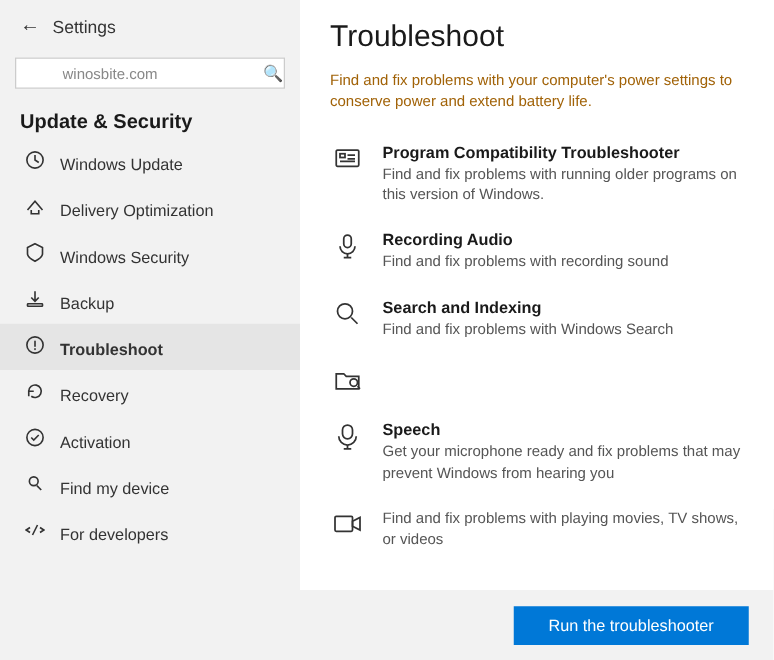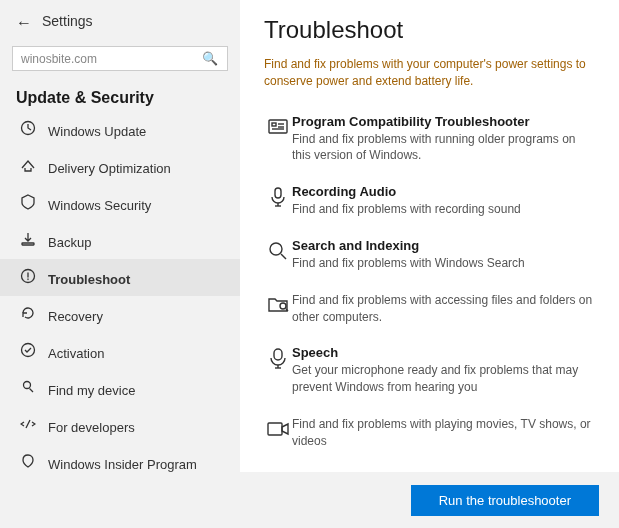--- a/index.html
+++ b/index.html
@@ -55,20 +55,21 @@
     }
 
     .search-box input {
       border: none;
       outline: none;
       font-size: 12px;
       color: #888;
       flex: 1;
       background: transparent;
       font-family: 'Segoe UI', sans-serif;
+      margin-left: 29px;
     }
 
     .search-icon-inline {
       font-size: 13px;
       color: #555;
     }
 
     .section-label {
       padding: 8px 16px 4px 16px;
       font-size: 16px;
@@ -125,21 +126,21 @@
     .intro-text {
       font-size: 12px;
       color: #a16207;
       margin-bottom: 14px;
       line-height: 1.4;
     }
 
     .troubleshoot-item {
       display: flex;
       align-items: flex-start;
-      gap: 0;
+      gap: 14px;
       padding: 10px 0;
       border-bottom: none;
     }
 
     .item-icon {
       width: 28px;
       min-width: 28px;
       display: flex;
       align-items: center;
       justify-content: center;
@@ -281,28 +282,20 @@
 
   <div class="nav-item">
     <span class="nav-icon">
       <svg viewBox="0 0 16 16" width="16" height="16" fill="none" stroke="currentColor" stroke-width="1.3">
         <path d="M4 6 L1 8 L4 10 M12 6 L15 8 L12 10 M10 4 L6 12"></path>
       </svg>
     </span>
     <span>For developers</span>
   </div>
 
-  <div class="nav-item">
-    <span class="nav-icon">
-      <svg viewBox="0 0 16 16" width="16" height="16" fill="none" stroke="currentColor" stroke-width="1.3">
-        <path d="M8 2 C5 2 3 4 3 7 C3 10 5 12 8 14 C11 12 13 10 13 7 C13 4 11 2 8 2Z"></path>
-      </svg>
-    </span>
-    <span>Windows Insider Program</span>
-  </div>
 </div>
 
 <div class="main">
   <div class="main-content">
     <h1 class="page-title">Troubleshoot</h1>
     <p class="intro-text">Find and fix problems with your computer's power settings to conserve power and extend battery life.</p>
 
     <div class="troubleshoot-item">
       <div class="item-icon">
         <svg viewBox="0 0 22 22" fill="none" stroke="#333" stroke-width="1.4">
@@ -349,21 +342,20 @@
 
     <div class="troubleshoot-item">
       <div class="item-icon">
         <svg viewBox="0 0 22 22" fill="none" stroke="#333" stroke-width="1.4">
           <path d="M2 7 L2 17 L20 17 L20 7 L10 7 L8 5 L2 5 Z"></path>
           <circle cx="16" cy="12" r="3"></circle>
           <line x1="19" y1="15" x2="21" y2="17"></line>
         </svg>
       </div>
       <div class="item-text">
-        <div class="item-desc">Find and fix problems with accessing files and folders on other computers.</div>
       </div>
     </div>
 
     <div class="troubleshoot-item">
       <div class="item-icon">
         <svg viewBox="0 0 22 22" fill="none" stroke="#333" stroke-width="1.4">
           <rect x="7" y="2" width="8" height="11" rx="4"></rect>
           <path d="M4 11 A7 7 0 0 0 18 11"></path>
           <line x1="11" y1="18" x2="11" y2="21"></line>
           <line x1="8" y1="21" x2="14" y2="21"></line>

